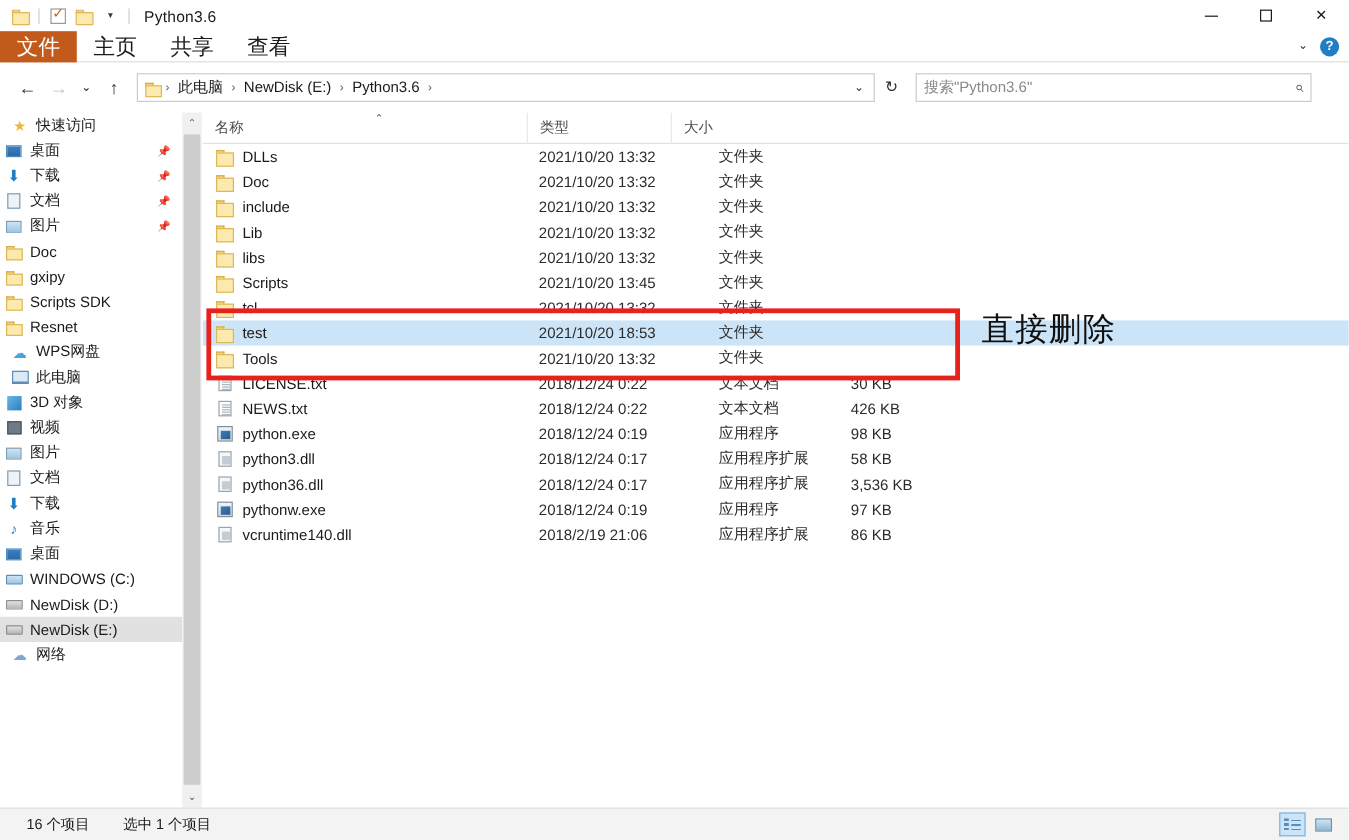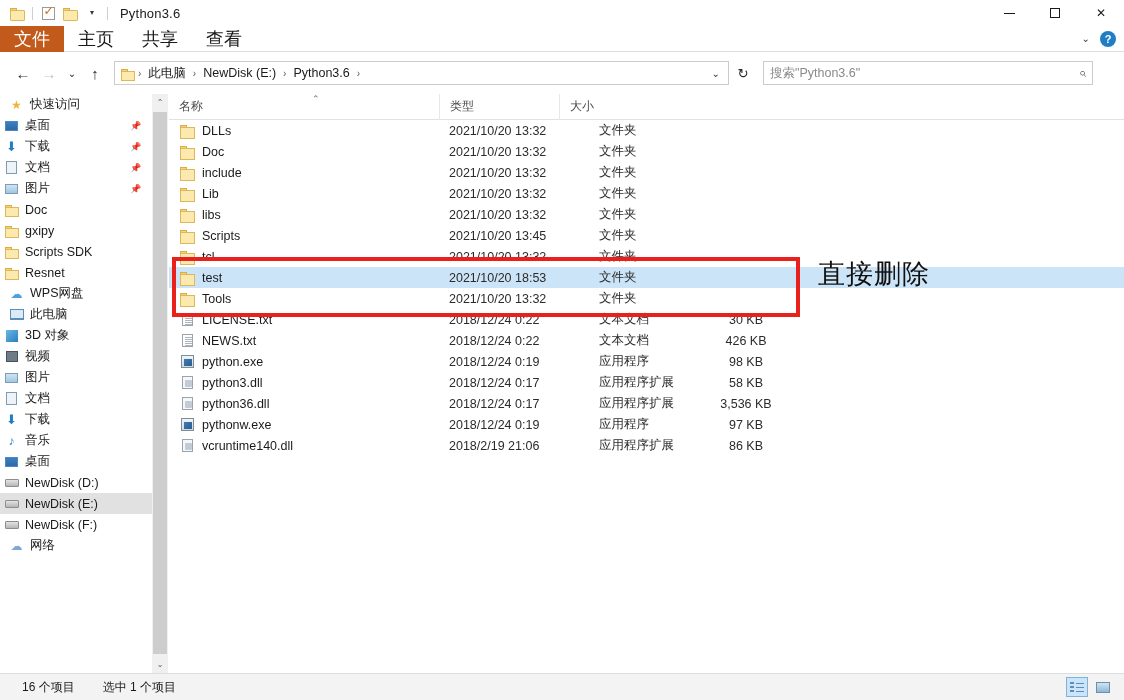--- a/index.html
+++ b/index.html
@@ -146,21 +146,21 @@
   .col-date { width:150px; }
   .col-type { width:120px; }
   .col-size { width:80px; }
   .frow {
     display:flex; align-items:center; height:21px; font-size:12.5px; color:#1a1a1a;
   }
   .frow.selected { background:#cce4f7; }
   .frow .c-name { width:270px; display:flex; align-items:center; padding-left:10px; }
   .frow .c-date { width:150px; padding-left:10px; color:#2b2b2b; }
   .frow .c-type { width:120px; padding-left:10px; color:#2b2b2b; }
-  .frow .c-size { width:80px; text-align:center; padding-right:6px; color:#2b2b2b; }
+  .frow .c-size { width:80px; text-align:left; padding-right:6px; color:#2b2b2b; }
   .fileico { width:16px; margin-right:7px; display:flex; align-items:center; justify-content:center; flex:0 0 16px; }
   .fi-folder { width:14px; height:12px; position:relative; }
   .fi-folder::before { content:""; position:absolute; left:0; top:0px; width:5px; height:3px;
     background:#f6d278; border:1px solid #d9ad4a; border-bottom:none; }
   .fi-folder::after { content:""; position:absolute; left:0; top:2px; width:13px; height:10px;
     background:#fce9ad; border:1px solid #dcb85a; }
   .fi-txt { width:11px; height:13px; background:#fdfdfd; border:1px solid #9aa4ad; position:relative; }
   .fi-txt::after { content:""; position:absolute; left:2px; top:2px; width:7px; height:1px;
     background:#aeb6bd; box-shadow:0 2px 0 #aeb6bd, 0 4px 0 #aeb6bd, 0 6px 0 #aeb6bd, 0 8px 0 #aeb6bd; }
   .fi-exe { width:13px; height:13px; background:linear-gradient(#f0f4f8,#cfd9e2); border:1px solid #7f8d99; position:relative; }
@@ -393,35 +393,35 @@
         <span>音乐</span>
       </div>
       <div class="nav-item lvl1">
         <span class="ico">
           <span class="ic-desktop"></span>
         </span>
         <span>桌面</span>
       </div>
       <div class="nav-item lvl1">
         <span class="ico">
+          <span class="ic-drive-win"></span>
+        </span>
+        <span>WINDOWS (C:)</span>
+      </div>
+      <div class="nav-item lvl1">
+        <span class="ico">
           <span class="ic-drive"></span>
         </span>
         <span>NewDisk (D:)</span>
       </div>
       <div class="nav-item lvl1 selected">
         <span class="ico">
           <span class="ic-drive"></span>
         </span>
         <span>NewDisk (E:)</span>
-      </div>
-      <div class="nav-item lvl1">
-        <span class="ico">
-          <span class="ic-drive"></span>
-        </span>
-        <span>NewDisk (F:)</span>
       </div>
       <div class="nav-item">
         <span class="ico">
           <span class="ic-net">☁</span>
         </span>
         <span>网络</span>
       </div>
     </div>
   <div class="sb-scroll">
     <div class="sb-arrow">⌃</div>

